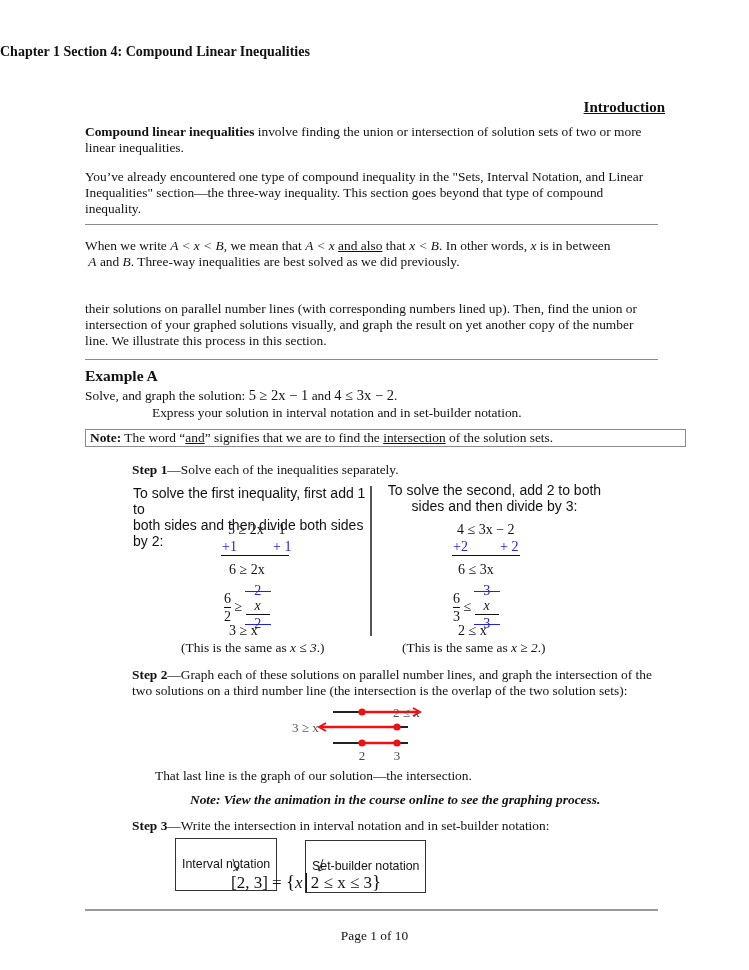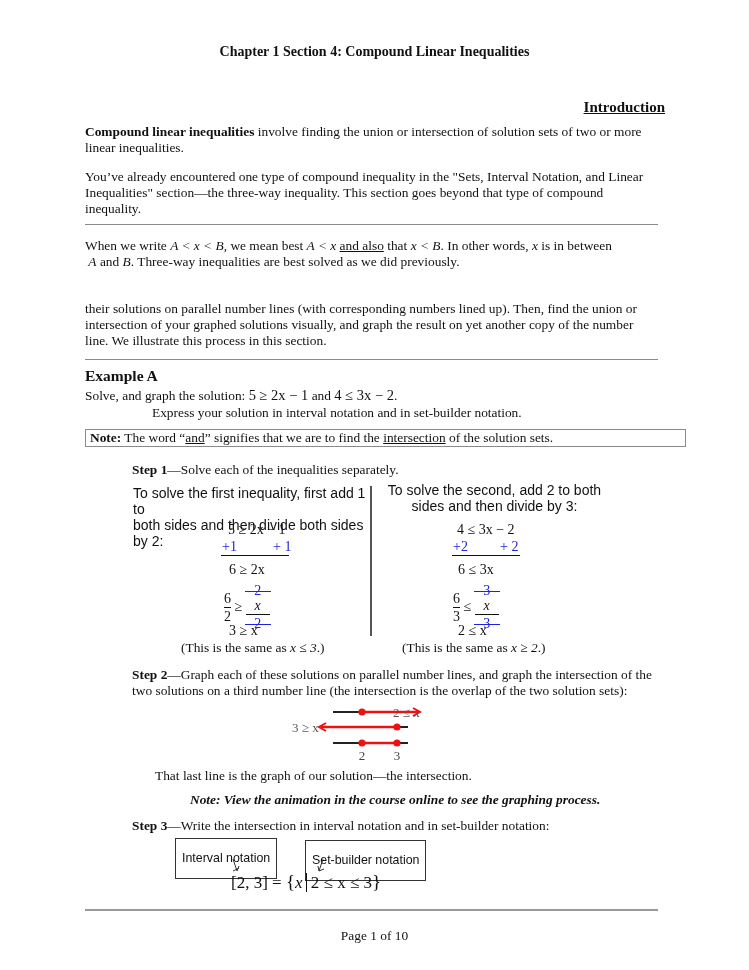--- a/index.html
+++ b/index.html
@@ -1,36 +1,36 @@
 <!DOCTYPE html>
 <html><head>
 <meta charset="utf-8">
 <style>
   html, body { margin: 0; padding: 0; background: #ffffff; }
   body { width: 749px; height: 970px; position: relative; overflow: hidden;
          font-family: "Liberation Serif", "DejaVu Serif", serif; color: #111; font-size: 13.4px; }
   .abs { position: absolute; }
   .p { position: absolute; left: 85px; width: 580px; line-height: 16px; margin: 0; }
-  .title { top: 44px; left: 0; width: 749px; text-align: center; font-weight: bold; font-size: 14px; }
+  .title { top: 44px; left: 0; width: 749px; text-align: left; font-weight: bold; font-size: 14px; }
   .heading { font-weight: bold; text-decoration: underline; font-size: 15px; text-align: right; }
   .rule { position: absolute; left: 85px; width: 573px; height: 0; border-top: 1.5px solid #8a8a8a; }
   i.m { }
   .u { text-decoration: underline; }
   .note-box { position: absolute; left: 85px; top: 429px; width: 601px; height: 18px;
               border: 1.5px solid #8a8a8a; padding: 1px 4px; box-sizing: border-box; line-height: 14px; }
   .sans { font-family: "Liberation Sans", "DejaVu Sans", sans-serif; font-size: 14px; }
   .blue { color: #2222dd; }
   .eq { position: absolute; text-align: left; font-size: 14px; white-space: nowrap; }
   .frac { display: inline-block; vertical-align: middle; text-align: center; }
   .frac span { display: block; line-height: 15px; }
   .frac .bar { border-top: 1px solid #111; height: 0; margin: 1px 0; }
   .strike { position: relative; }
   .strike::after { content: ""; position: absolute; left: -1px; right: -1px; top: 50%; border-top: 1.4px solid #2222dd; }
   .divider { position: absolute; left: 370px; top: 486px; width: 0; height: 150px; border-left: 2px solid #555; }
-  .callout { position: absolute; border: 1.2px solid #333; background: #fff; padding: 12px 6px;
+  .callout { position: absolute; border: 1.2px solid #333; background: #fff; padding: 18px 6px;
              font-family: "Liberation Sans", "DejaVu Sans", sans-serif; font-size: 12.4px; line-height: 15px; }
   .footer-rule { position: absolute; left: 85px; top: 909px; width: 573px; border-top: 2px solid #9a9a9a; }
   .footer { position: absolute; top: 928px; left: 0; width: 749px; text-align: center; font-size: 13.4px; }
 </style>
 </head>
 <body>
 
 <div class="abs title">Chapter 1 Section 4:  Compound Linear Inequalities</div>
 
 <div class="p heading" style="top:99px;">Introduction</div>
@@ -42,21 +42,21 @@
 
 <div class="p" style="top:169px;">
   <span>You’ve already encountered one type of compound inequality in the "Sets, Interval Notation, and Linear</span><br>
   <span>Inequalities" section—the three-way inequality. This section goes beyond that type of compound</span><br>
   <span>inequality.</span>
 </div>
 
 <div class="rule" style="top:224px;"></div>
 
 <div class="p" style="top:238px;">
-  <span>When we write </span><i class="m">A &lt; x &lt; B</i><span>, we mean best </span><i class="m">A &lt; x</i><span> </span><span class="u">and also</span><span> that </span><i class="m">x &lt; B</i><span>. In other words, </span><i class="m">x</i><span> is in between</span><br>
+  <span>When we write </span><i class="m">A &lt; x &lt; B</i><span>, we mean that </span><i class="m">A &lt; x</i><span> </span><span class="u">and also</span><span> that </span><i class="m">x &lt; B</i><span>. In other words, </span><i class="m">x</i><span> is in between</span><br>
   &nbsp;<i class="m">A</i><span> and </span><i class="m">B</i><span>. Three-way inequalities are best solved as we did previously.</span>
 </div>
 
 <div class="p" style="top:285px;">
   <br>
   <span>their solutions on parallel number lines (with corresponding numbers lined up). Then, find the union or</span><br>
   <span>intersection of your graphed solutions visually, and graph the result on yet another copy of the number</span><br>
   <span>line. We illustrate this process in this section.</span>
 </div>
 

